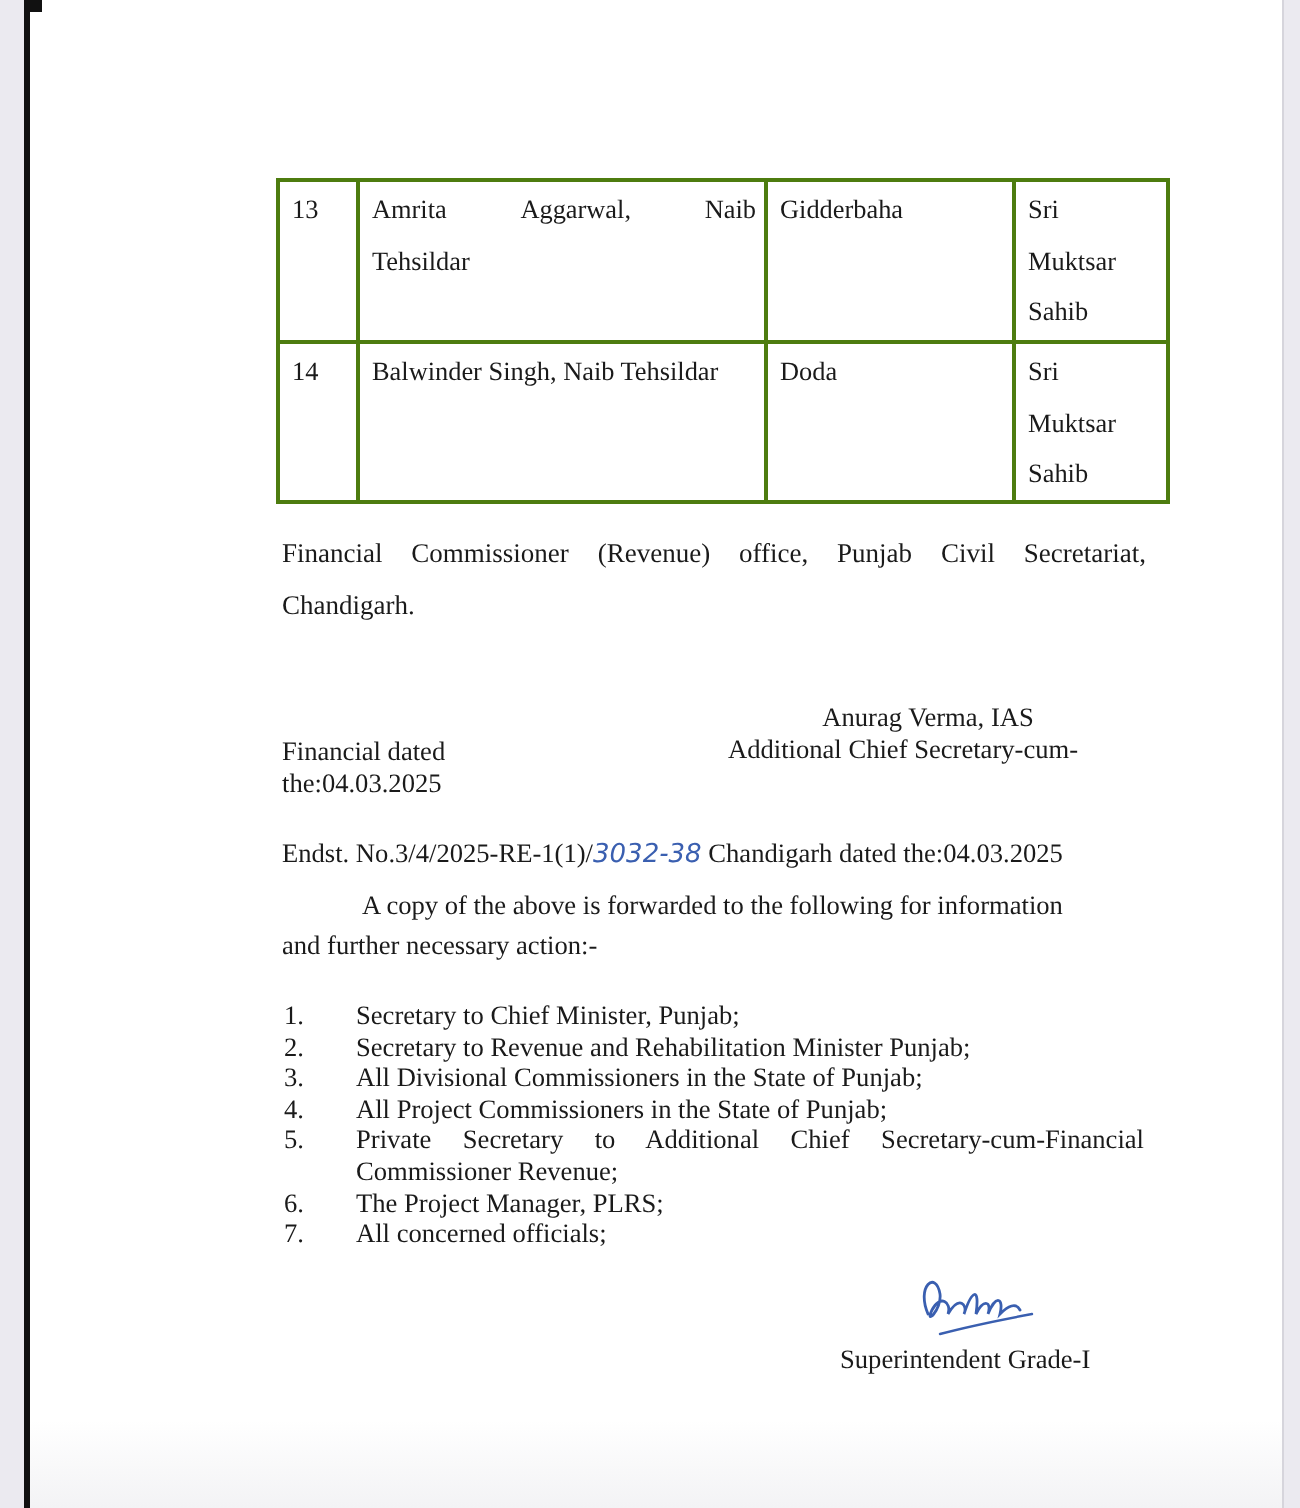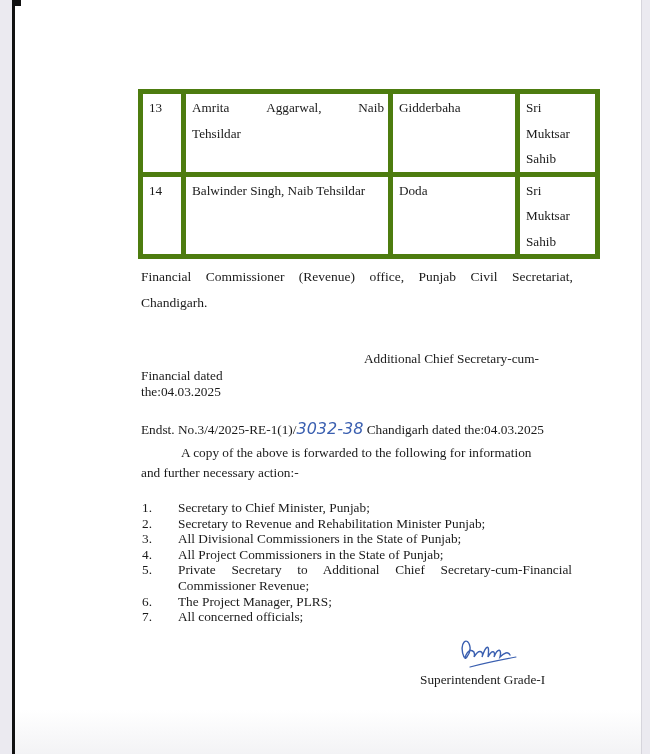--- a/index.html
+++ b/index.html
@@ -23,21 +23,21 @@
     .left-rule-cap {
       position: absolute; left: 12px; top: 0;
       width: 9px; height: 6px; background: #111;
     }
     .abs { position: absolute; }
     table.transfers {
       position: absolute; left: 138px; top: 89px;
       border-collapse: collapse; font-size: 13.2px;
     }
     table.transfers td {
-      border: 5px solid #4d7c0f; vertical-align: top;
+      border: 2px solid #4d7c0f; vertical-align: top;
       padding: 1px 4px 0 6px; line-height: 25.5px;
     }
     .c1 { width: 28px; }
     .c2 { width: 192px; }
     .c3 { width: 112px; }
     .c4 { width: 65px; }
     .justify-line { display: flex; justify-content: space-between; }
     .para {
       position: absolute; left: 141px; width: 432px;
       font-size: 13.5px; line-height: 25.5px; text-align: justify;
@@ -46,21 +46,21 @@
     .text13 { font-size: 13.3px; line-height: 16px; }
     .list {
       position: absolute; left: 142px; top: 500px; width: 430px;
       font-size: 13.3px; line-height: 15.6px;
     }
     .list .item { display: flex; }
     .list .n { width: 36px; flex: 0 0 36px; }
     .list .t { flex: 1; text-align: justify; }
     .handwritten {
       color: #3a5fb0; font-family: "DejaVu Sans", sans-serif;
-      font-style: italic; font-size: 16px;
+      font-style: italic; font-size: 13px;
     }
     .signature svg { display: block; }
   </style>
 </head>
 <body>
 
 <div class="page"></div>
 <div class="left-rule"></div>
 <div class="left-rule-cap"></div>
 
@@ -100,20 +100,21 @@
   <div style="text-align:justify; text-align-last:justify;">Financial Commissioner (Revenue) office, Punjab Civil Secretariat,</div>
   <div>Chandigarh.</div>
 </div>
 
 <div class="abs text13" style="left:141px; top:368px;">
   <div>Financial dated</div>
   <div>the:04.03.2025</div>
 </div>
 
 <div class="abs text13" style="left:364px; top:351px; width:200px;">
+  <div style="text-align:center;">Anurag Verma, IAS</div>
   <div>Additional Chief Secretary-cum-</div>
 </div>
 
 <div class="abs" style="left:141px; top:419px; font-size:13.3px; white-space:nowrap;">
   <span>Endst. No.3/4/2025-RE-1(1)/</span><span class="handwritten">3032-38</span>
   <span>Chandigarh dated the:04.03.2025</span>
 </div>
 
 <div class="abs" style="left:141px; top:443px; width:432px; font-size:13.3px; line-height:20px;">
   <div style="padding-left:40px;">A copy of the above is forwarded to the following for information</div>

